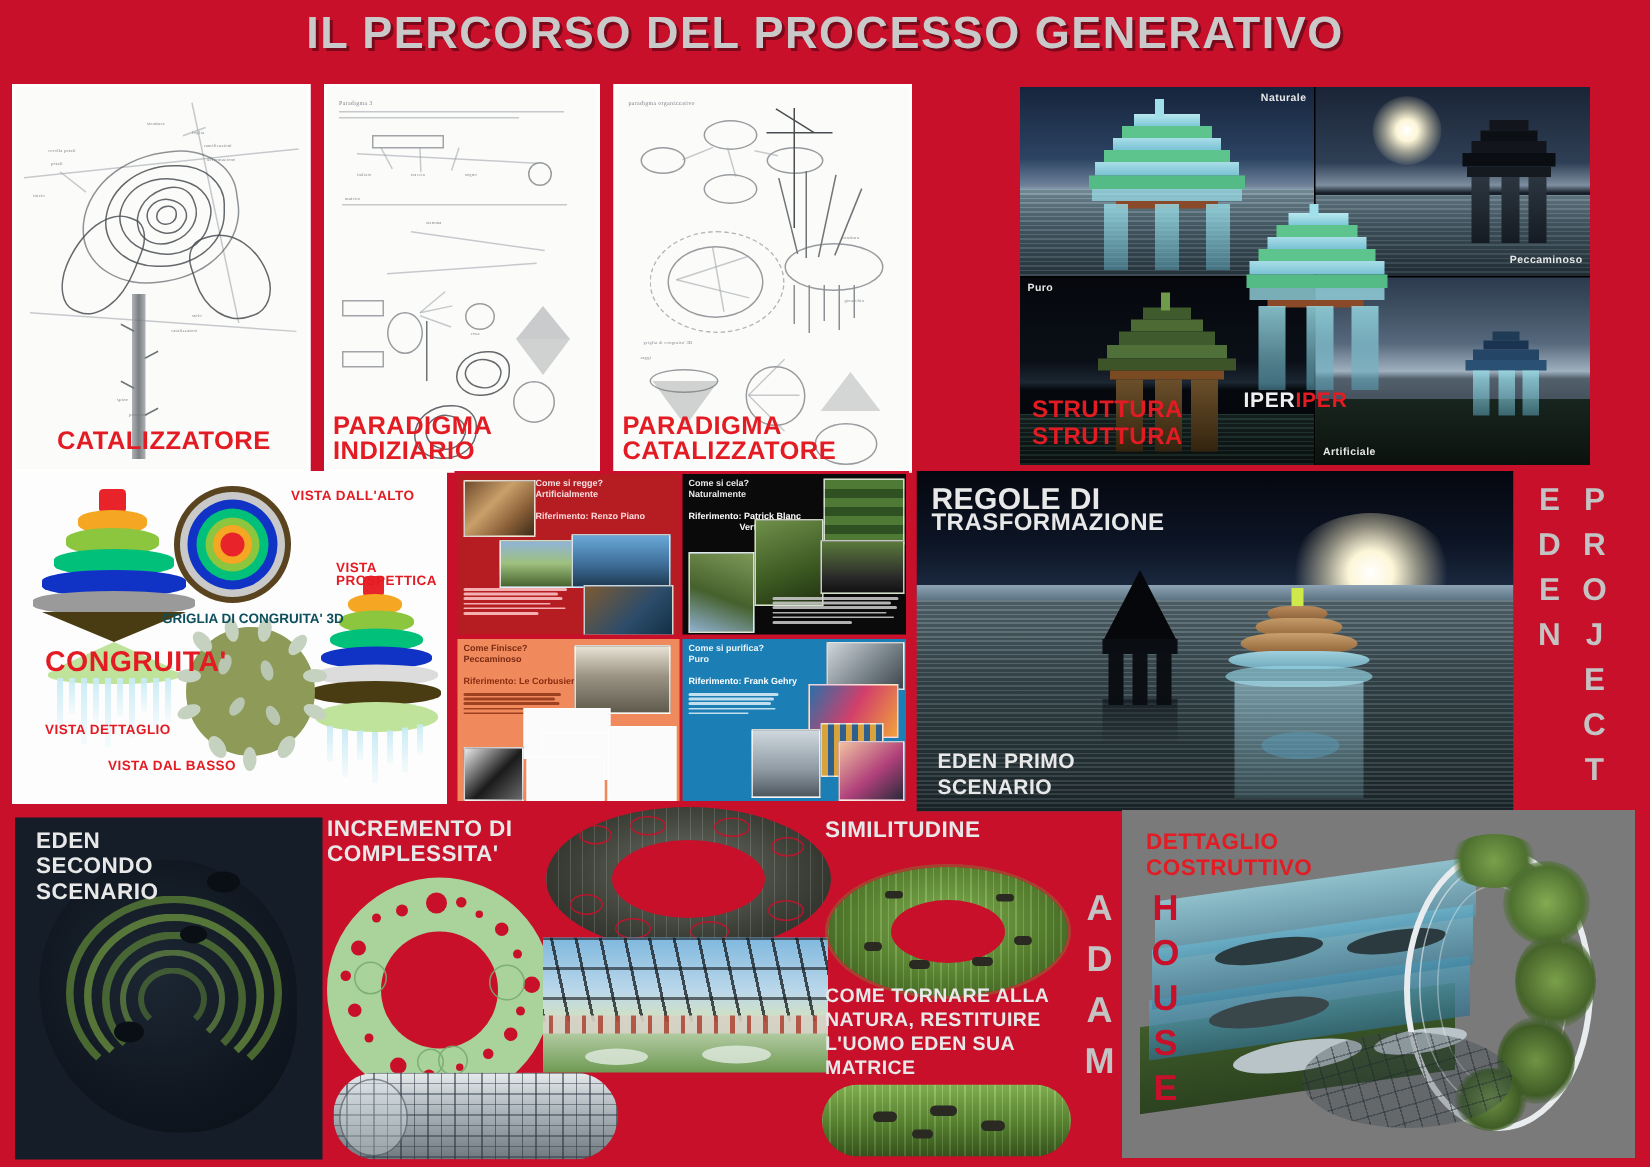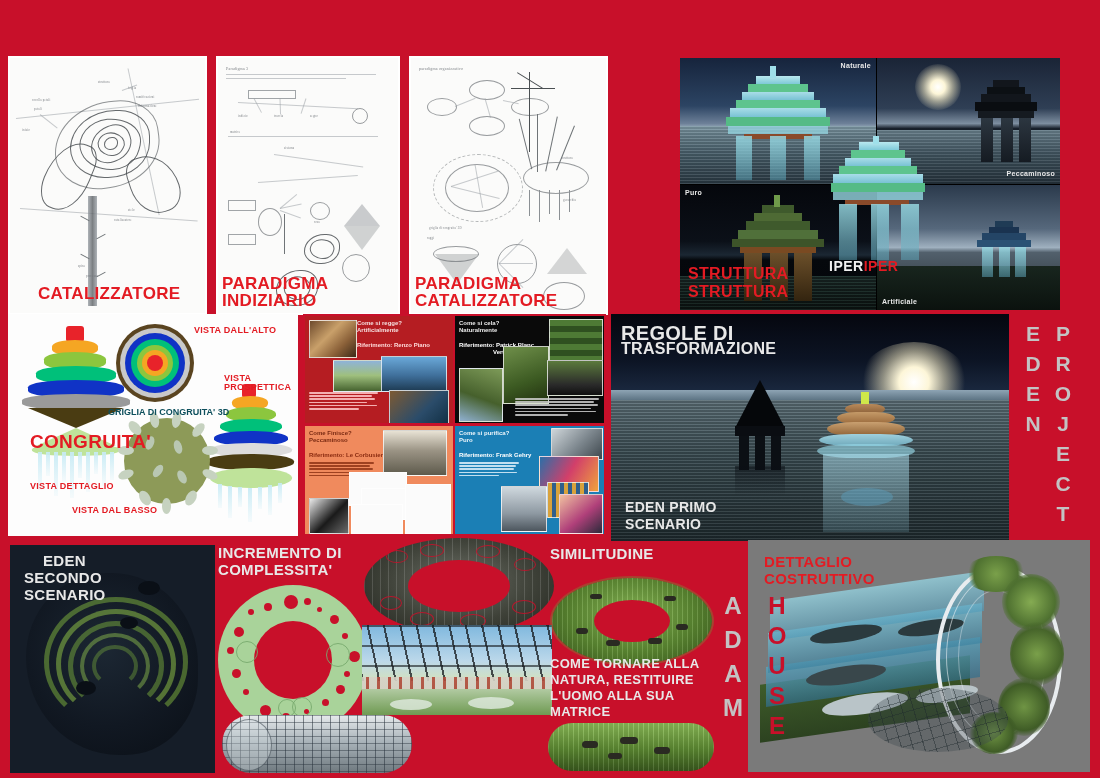--- a/index.html
+++ b/index.html
@@ -62,20 +62,21 @@
   .micro span{display:block;background:currentColor;opacity:.85;height:1.6px;margin-bottom:1.6px;border-radius:1px;}
   .ph{position:absolute;overflow:hidden;border:1px solid rgba(255,255,255,.75);}
 
   .vletter{position:absolute;font-weight:bold;text-align:center;}
 </style>
 </head>
 <body>
 
 <div id="poster">
 
+  <div id="title">IL PERCORSO DEL PROCESSO GENERATIVO</div>
 
   <div class="panel sketch" style="left:8px;top:56px;width:195px;height:255px;border:2px solid #fff;">
 
     <div class="sk-line" style="left:6px;top:60px;width:184px;transform:rotate(-6deg);"></div>
     <div class="sk-line" style="left:10px;top:150px;width:178px;transform:rotate(4deg);"></div>
     <div class="sk-line" style="left:118px;top:10px;width:150px;transform:rotate(78deg);"></div>
 
     <div class="petal" style="left:60px;top:52px;width:78px;height:66px;"></div>
     <div class="petal" style="left:70px;top:60px;width:58px;height:50px;transform:rotate(14deg);"></div>
     <div class="petal" style="left:80px;top:68px;width:40px;height:34px;transform:rotate(-20deg);"></div>
@@ -498,21 +499,21 @@
       <div style="position:absolute;left:0;top:0;width:100%;height:100%;border-radius:48% 52% 44% 56%;background:radial-gradient(circle at 46% 42%,#1c2733 0%,#111822 55%,#0a0f16 100%);"></div>
       <div style="position:absolute;left:18px;top:24px;width:134px;height:120px;border-radius:50%;border:5px solid rgba(120,170,60,.55);border-bottom-color:transparent;"></div>
       <div style="position:absolute;left:30px;top:36px;width:110px;height:100px;border-radius:50%;border:5px solid rgba(140,190,70,.55);border-bottom-color:transparent;"></div>
       <div style="position:absolute;left:42px;top:48px;width:86px;height:80px;border-radius:50%;border:5px solid rgba(120,170,60,.5);border-bottom-color:transparent;"></div>
       <div style="position:absolute;left:54px;top:60px;width:62px;height:58px;border-radius:50%;border:4px solid rgba(150,200,80,.45);border-bottom-color:transparent;"></div>
       <div style="position:absolute;left:66px;top:72px;width:38px;height:34px;border-radius:50%;border:4px solid rgba(120,170,60,.4);border-bottom-color:transparent;"></div>
       <div style="position:absolute;left:112px;top:8px;width:22px;height:14px;border-radius:50%;background:#0a0f16;"></div>
       <div style="position:absolute;left:94px;top:44px;width:18px;height:12px;border-radius:50%;background:#0a0f16;"></div>
       <div style="position:absolute;left:50px;top:108px;width:20px;height:14px;border-radius:50%;background:#0a0f16;"></div>
     </div>
-    <div class="cap-wht" style="left:14px;top:8px;font-size:15px;margin-left:19px;">EDEN</div>
+    <div class="cap-wht" style="left:14px;top:8px;font-size:15px;">EDEN</div>
     <div class="cap-wht" style="left:14px;top:25px;font-size:15px;">SECONDO</div>
     <div class="cap-wht" style="left:14px;top:42px;font-size:15px;">SCENARIO</div>
   </div>
 
   <div class="cap-wht" style="left:218px;top:545px;font-size:15px;">INCREMENTO DI</div>
   <div class="cap-wht" style="left:218px;top:562px;font-size:15px;">COMPLESSITA'</div>
 
   <div class="abs" style="left:218px;top:585px;width:150px;height:150px;">
     <div style="position:absolute;left:0;top:0;width:150px;height:150px;border-radius:50%;background:#a9d39a;"></div>
     <div style="position:absolute;left:36px;top:36px;width:78px;height:78px;border-radius:50%;background:#C8102A;"></div>
@@ -583,21 +584,21 @@
     <div style="position:absolute;left:24px;top:50px;width:12px;height:6px;border-radius:3px;background:#2a2a22;"></div>
     <div style="position:absolute;left:54px;top:62px;width:14px;height:6px;border-radius:3px;background:#2a2a22;"></div>
     <div style="position:absolute;left:96px;top:60px;width:14px;height:6px;border-radius:3px;background:#2a2a22;"></div>
     <div style="position:absolute;left:124px;top:46px;width:12px;height:6px;border-radius:3px;background:#2a2a22;"></div>
     <div style="position:absolute;left:112px;top:18px;width:12px;height:5px;border-radius:3px;background:#2a2a22;"></div>
     <div style="position:absolute;left:38px;top:16px;width:12px;height:5px;border-radius:3px;background:#2a2a22;"></div>
   </div>
 
   <div class="cap-wht" style="left:550px;top:657px;font-size:13px;">COME TORNARE ALLA</div>
   <div class="cap-wht" style="left:550px;top:673px;font-size:13px;">NATURA, RESTITUIRE</div>
-  <div class="cap-wht" style="left:550px;top:689px;font-size:13px;">L'UOMO ALLA SUA</div>
+  <div class="cap-wht" style="left:550px;top:689px;font-size:13px;">L'UOMO EDEN SUA</div>
   <div class="cap-wht" style="left:550px;top:705px;font-size:13px;">MATRICE</div>
 
   <div class="abs" style="left:548px;top:723px;width:166px;height:48px;">
     <div style="position:absolute;left:0;top:0;width:166px;height:48px;border-radius:24px;background:
         repeating-linear-gradient(90deg,rgba(255,255,255,.10) 0 1px,rgba(0,0,0,.10) 1px 5px),
         linear-gradient(180deg,#8fc05a 0%,#5e8c33 55%,#3a5a1e 100%);"></div>
     <div style="position:absolute;left:34px;top:18px;width:16px;height:7px;border-radius:4px;background:#2a2a22;"></div>
     <div style="position:absolute;left:72px;top:14px;width:18px;height:7px;border-radius:4px;background:#2a2a22;"></div>
     <div style="position:absolute;left:106px;top:24px;width:16px;height:7px;border-radius:4px;background:#2a2a22;"></div>
     <div style="position:absolute;left:60px;top:30px;width:14px;height:6px;border-radius:4px;background:#2a2a22;"></div>

